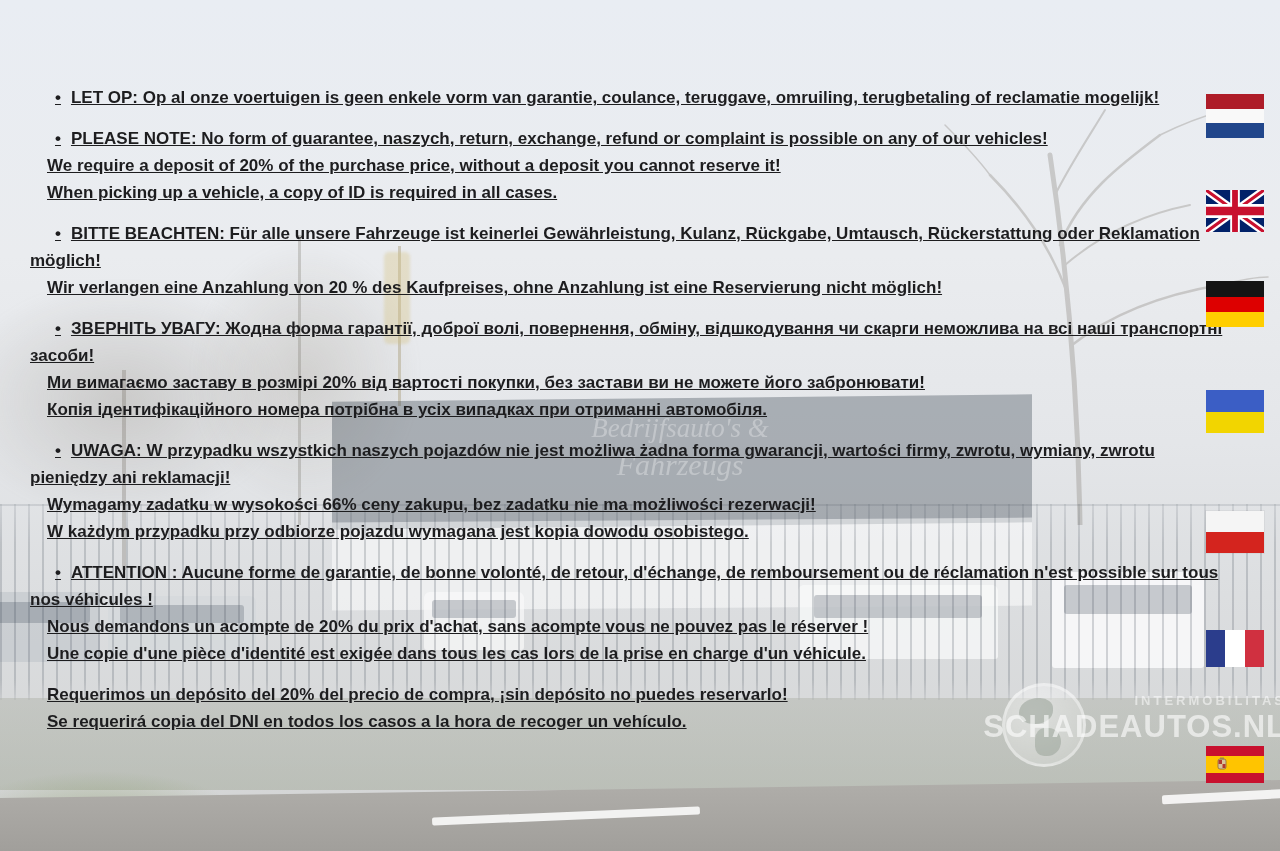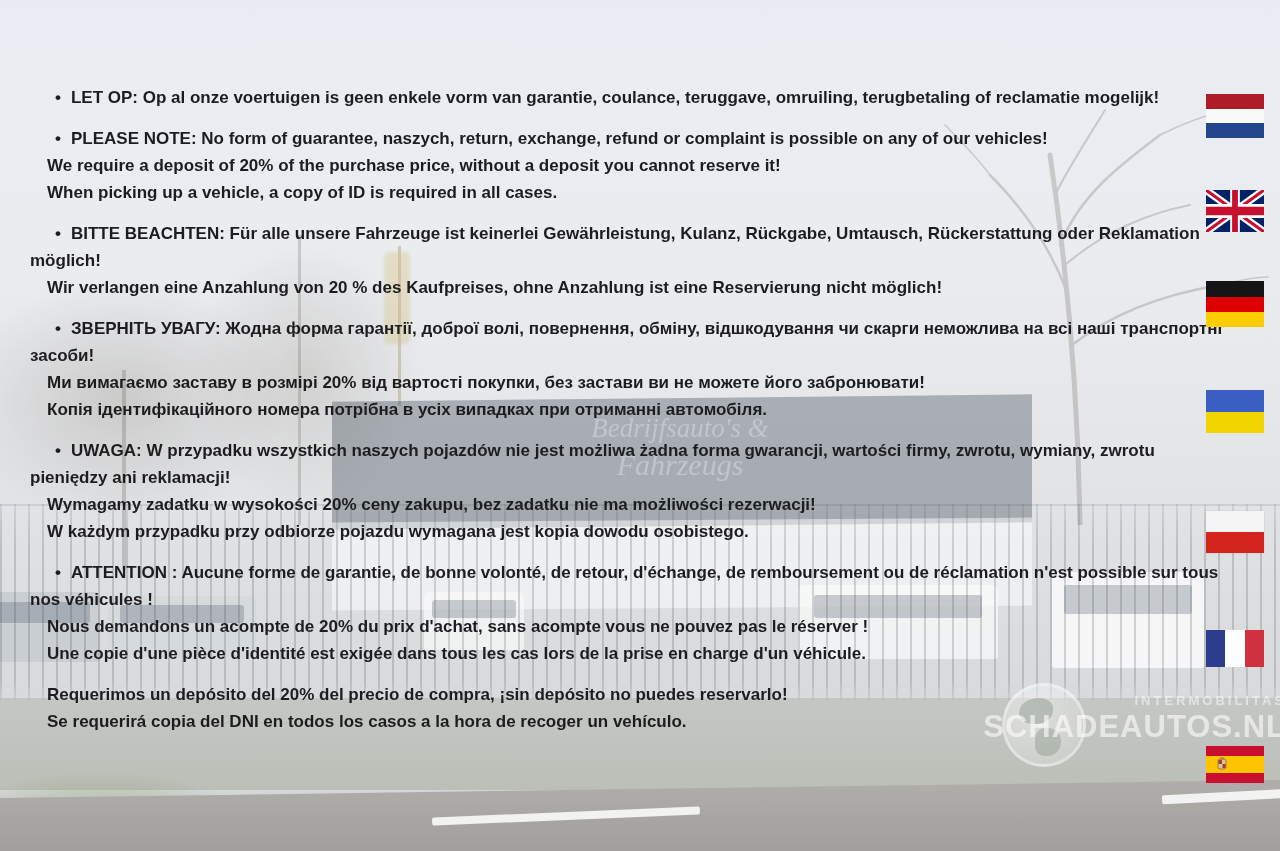--- a/index.html
+++ b/index.html
@@ -73,21 +73,21 @@
     background:rgba(120,135,120,0.38); border-radius:60% 40% 55% 45%; }
   .globe .land2 { position:absolute; left:30px; top:42px; width:26px; height:28px;
     background:rgba(120,135,120,0.34); border-radius:45% 55% 60% 40%; }
   .watermark { right:-6px; top:694px; text-align:right; line-height:1; white-space:nowrap; }
   .wm-top  { font-size:13px; font-weight:700; letter-spacing:3px; color:rgba(255,255,255,0.52); }
   .wm-main { font-size:31px; font-weight:800; letter-spacing:1px; color:rgba(255,255,255,0.60); margin-top:4px; }
 
   
   .notices { left:30px; top:84px; width:1195px; color:#1d1d1f;
     font-size:17px; font-weight:600; line-height:27px; }
-  .notice { margin:0 0 14px 0; }
+  .notice { margin:0 0 14px 0;text-decoration:underline; }
   .notice p { margin:0; }
   .bullet-line { text-indent:25px; }
   .bullet-line::before { content:"•"; margin-right:10px; }
   .cont-line { padding-left:17px; }
 
   
   .flag { left:1206px; width:58px; overflow:hidden; }
   .flag .stripe { width:100%; }
   .flag-nl { top:94px;  height:44px; }
   .flag-gb { top:190px; height:42px; }
@@ -182,21 +182,21 @@
   </div>
 
   <div class="notice">
     <p class="bullet-line">ЗВЕРНІТЬ УВАГУ: Жодна форма гарантії, доброї волі, повернення, обміну, відшкодування чи скарги неможлива на всі наші транспортні засоби!</p>
     <p class="cont-line">Ми вимагаємо заставу в розмірі 20% від вартості покупки, без застави ви не можете його забронювати!</p>
     <p class="cont-line">Копія ідентифікаційного номера потрібна в усіх випадках при отриманні автомобіля.</p>
   </div>
 
   <div class="notice">
     <p class="bullet-line">UWAGA: W przypadku wszystkich naszych pojazdów nie jest możliwa żadna forma gwarancji, wartości firmy, zwrotu, wymiany, zwrotu pieniędzy ani reklamacji!</p>
-    <p class="cont-line">Wymagamy zadatku w wysokości 20% ceny zakupu, bez zadatku nie ma możliwości rezerwacji!</p>
+    <p class="cont-line">Wymagamy zadatku w wysokości 66% ceny zakupu, bez zadatku nie ma możliwości rezerwacji!</p>
     <p class="cont-line">W każdym przypadku przy odbiorze pojazdu wymagana jest kopia dowodu osobistego.</p>
   </div>
 
   <div class="notice">
     <p class="bullet-line">ATTENTION : Aucune forme de garantie, de bonne volonté, de retour, d'échange, de remboursement ou de réclamation n'est possible sur tous nos véhicules !</p>
     <p class="cont-line">Nous demandons un acompte de 20% du prix d'achat, sans acompte vous ne pouvez pas le réserver !</p>
     <p class="cont-line">Une copie d'une pièce d'identité est exigée dans tous les cas lors de la prise en charge d'un véhicule.</p>
   </div>
 
   <div class="notice">

